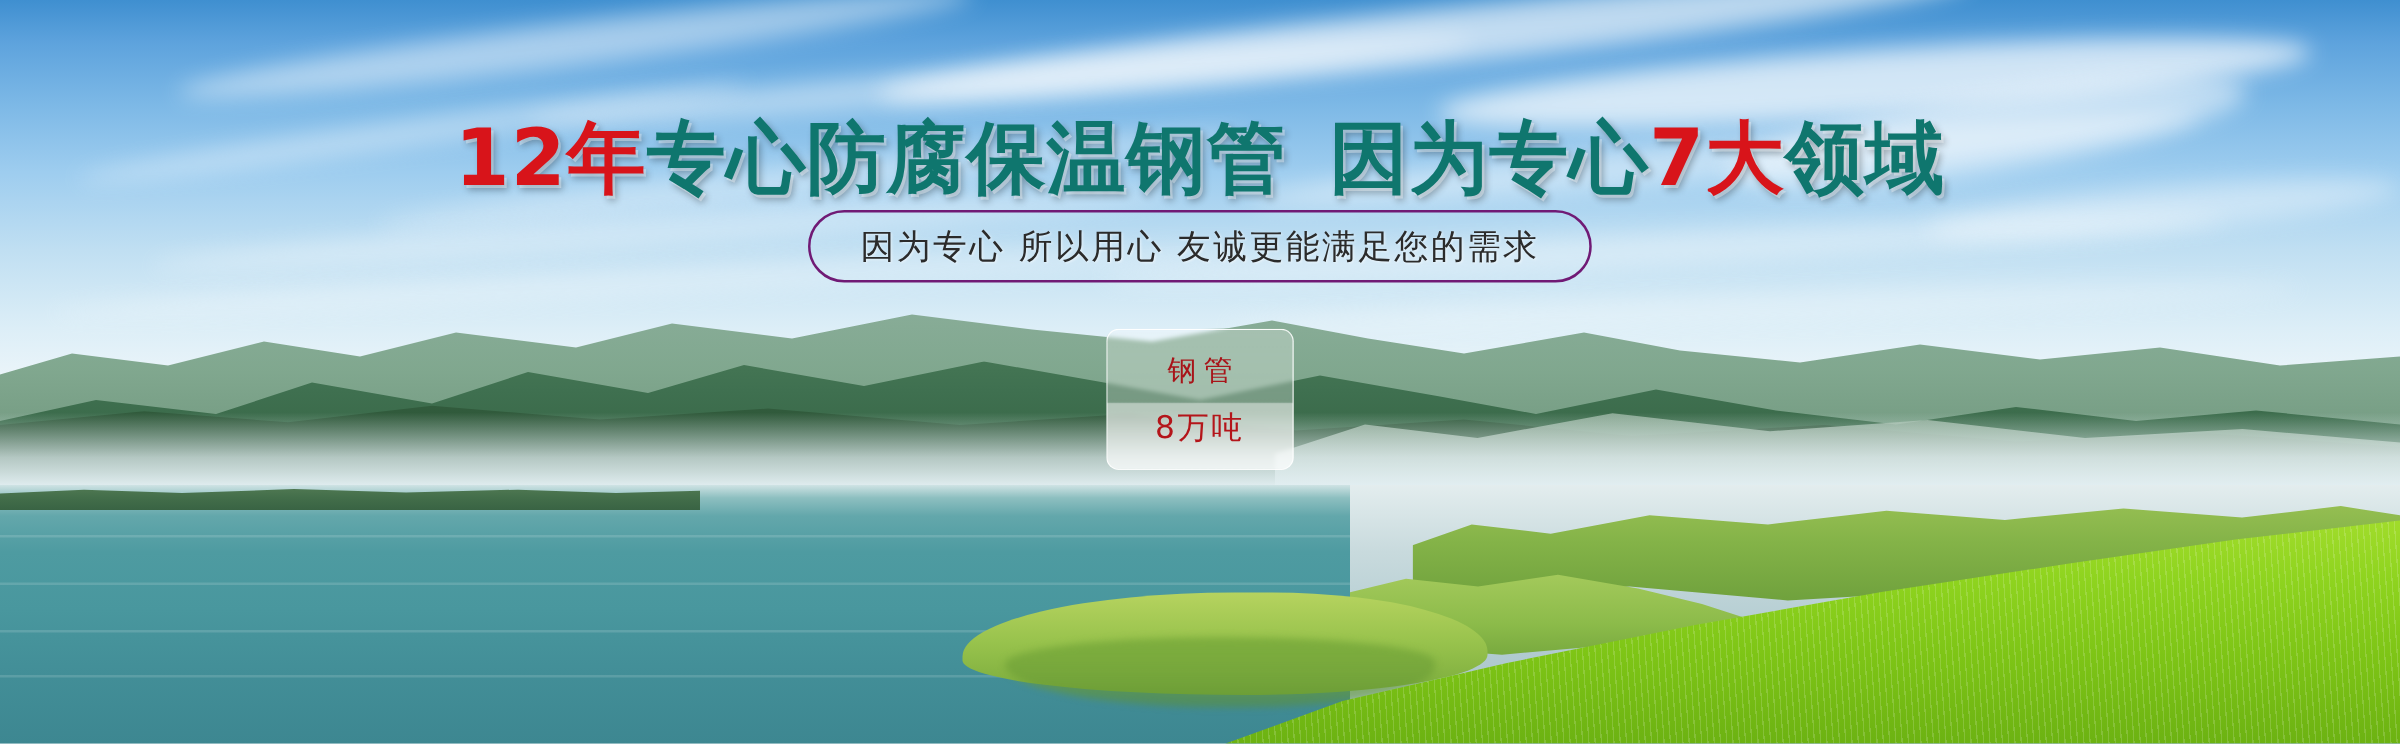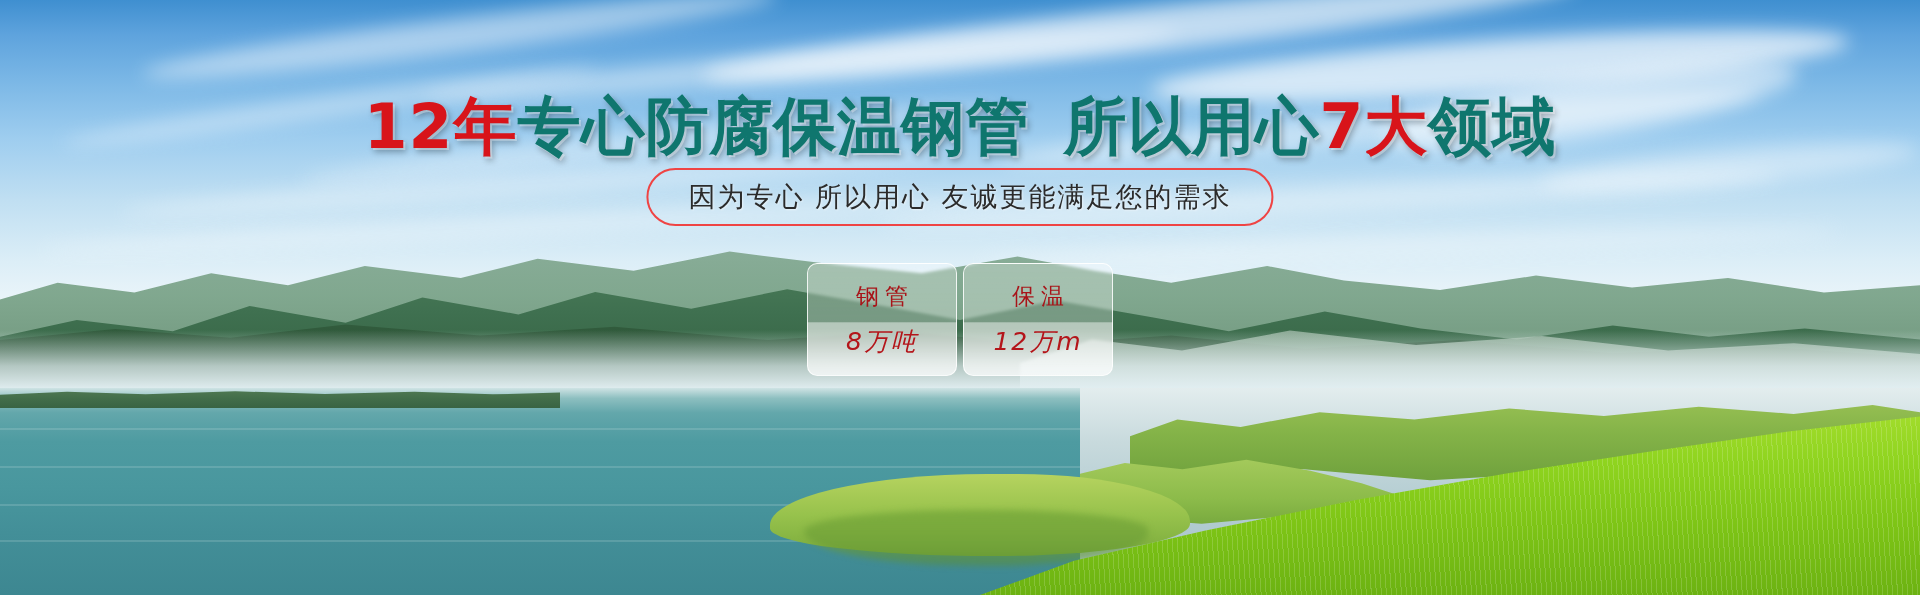--- a/index.html
+++ b/index.html
@@ -176,21 +176,21 @@
   .hl-red { color:#d8141a;margin-top:24px; }
   .hl-dark { color:#0f766e; }
   .hl-gap { display:inline-block; width:34px; }
 
   
   .pill {
     position:absolute;
     left:50%; transform:translateX(-50%);
     top:168px;
     padding:9px 40px;
-    border:2px solid #ef4444;
+    border:2px solid #701a75;
     border-radius:999px;
     font-size:27px;
     color:#2b2b2b;
     letter-spacing:2px;
     white-space:nowrap;
     font-family:"DejaVu Sans","Liberation Sans", sans-serif;
     text-shadow:1px 1px 2px rgba(255,255,255,.55);
   }
 
   
@@ -223,21 +223,20 @@
     font-size:23px;
     color:#a81419;
     letter-spacing:6px;
     text-indent:6px;
   }
   .card-value {
     font-size:25px;
     color:#b4151a;
     letter-spacing:2px;
     white-space:nowrap;
-    font-style:italic;
   }
   .card-value sup { font-size:15px; vertical-align:super; }
 </style>
 </head>
 <body>
 
 <div class="banner">
 
   <div class="sky">
     <div class="cloud c1"></div>
@@ -269,33 +268,29 @@
   </div>
   <div class="water-right"></div>
   <div class="grass-left"></div>
 
   <div class="wetland wet1"></div>
   <div class="wetland wet2"></div>
   <div class="island"></div>
   <div class="grass-front"></div>
 
   <div class="headline">
-    <span class="hl-red">12</span><span class="hl-red">年</span><span class="hl-dark">专心防腐保温钢管</span><span class="hl-gap"></span><span class="hl-dark">所以用心</span><span class="hl-red">7</span><span class="hl-red">大</span><span class="hl-dark">领域</span>
+    <span class="hl-red">12</span><span class="hl-red">年</span><span class="hl-dark">专心防腐保温钢管</span><span class="hl-gap"></span><span class="hl-dark">因为专心</span><span class="hl-red">7</span><span class="hl-red">大</span><span class="hl-dark">领域</span>
   </div>
 
   <div class="pill">因为专心 所以用心  友诚更能满足您的需求</div>
 
   <div class="cards">
 
     <div class="card">
       <div class="card-label">钢管</div>
       <div class="card-value"><span>8万吨</span></div>
     </div>
 
 
-    <div class="card">
-      <div class="card-label">保温</div>
-      <div class="card-value"><span>12万m</span></div>
-    </div>
 
   </div>
 
 </div>
 
 </body></html>

